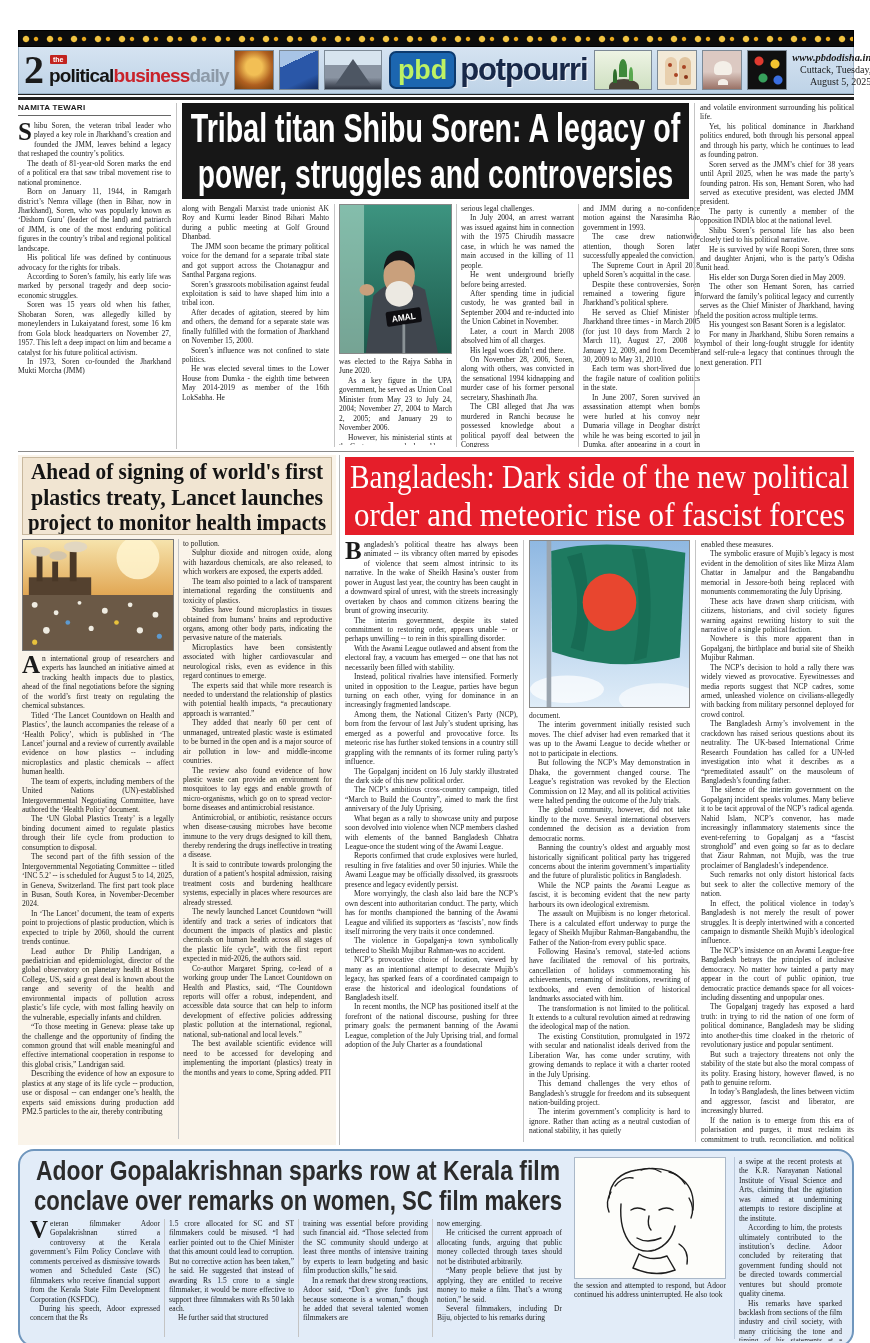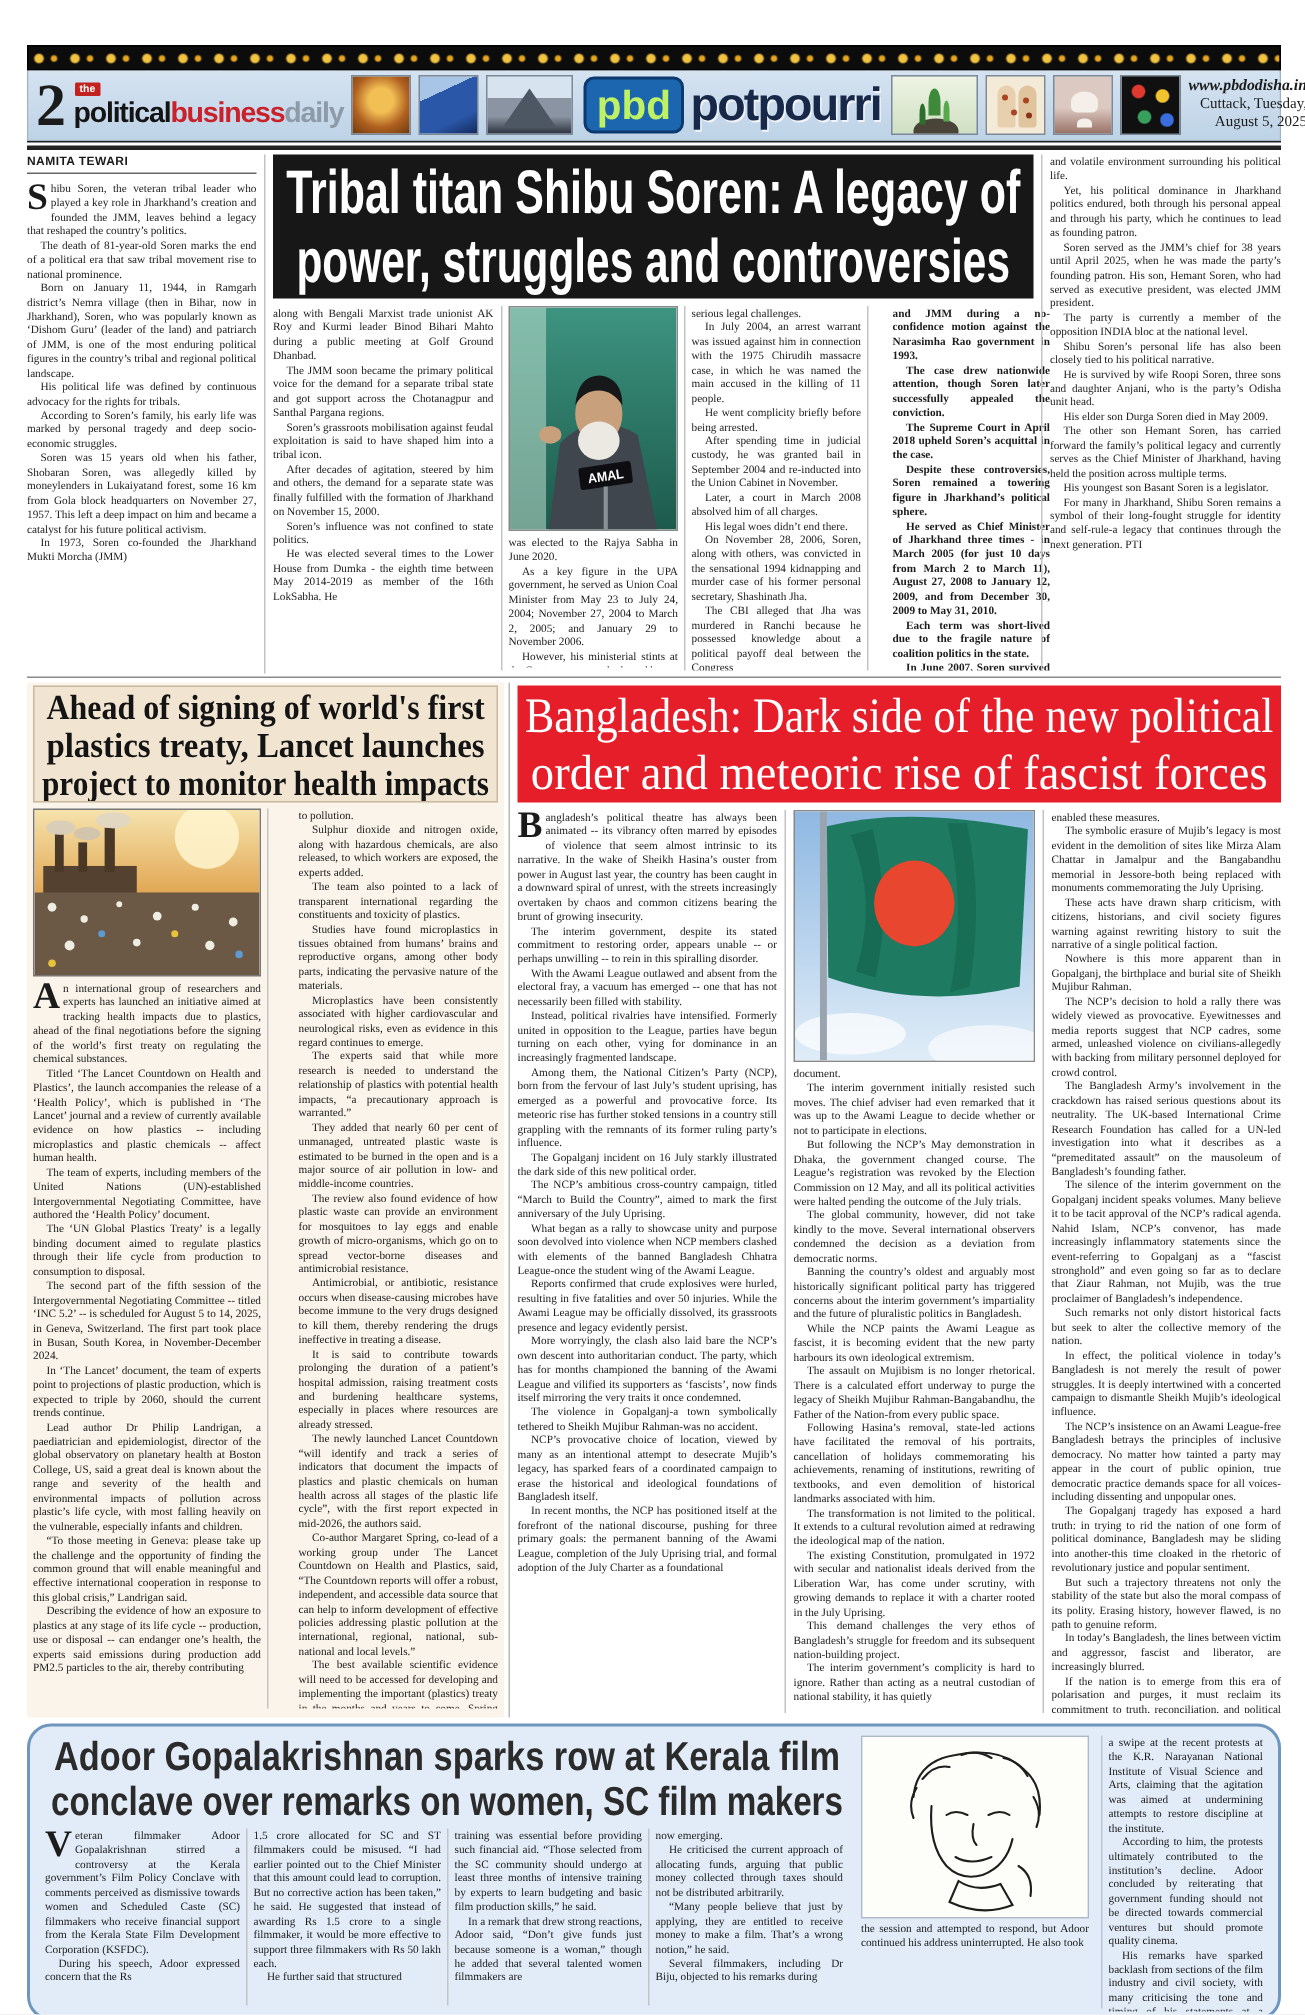--- a/index.html
+++ b/index.html
@@ -75,33 +75,33 @@
     letter-spacing:.3px; border-bottom:1px solid #666; padding-bottom:3px; margin-bottom:5px; }
   .soren-mid { width:518px; flex:none; padding:0 5px; }
   .soren-headbox { background:#171717; height:96px; margin-bottom:5px; }
   .soren-headbox svg { display:block; width:100%; height:100%; }
   .hl-sans text { font-family:"Liberation Sans",sans-serif; font-weight:bold; }
   .hl-serif text { font-family:"Liberation Serif",serif; }
   .soren-cols { display:flex; height:243px; }
   .soren-c2 { width:152px; flex:none; padding-right:5px; }
   .soren-c3 { width:122px; flex:none; padding:0 4px; }
   .soren-c4 { width:122px; flex:none; padding:0 4px; }
-  .soren-c5 { width:122px; flex:none; padding-left:16px;font-weight:bold; }
+  .soren-c5 { width:122px; flex:none; padding-left:4px; }
   .soren-photo { width:100%; height:150px; border:1px solid #888; display:block; margin-bottom:3px; }
   .soren-c3 .txt { height:88px; overflow:hidden; }
   .soren-c6 { width:160px; flex:none; padding-left:5px; }
 
   
   .middle { display:flex; height:690px; margin-top:3px; }
   .plastics { width:318px; flex:none; background:#faf4ea; padding:2px 4px; }
   .plastics-headbox { background:#f1e5d2; border:1px solid #c8b89e; height:78px; margin-bottom:4px; }
   .plastics-headbox svg { display:block; width:100%; height:100%; }
   .plastics-cols { display:flex; height:600px; }
   .plastics-left { width:156px; flex:none; padding-right:4px; }
-  .plastics-right { width:154px; flex:none; padding-left:20px; }
+  .plastics-right { width:154px; flex:none; padding-left:4px; }
   .plastics-photo { width:100%; height:112px; border:1px solid #777; display:block; margin-bottom:3px; }
   .mid-divider { border-left:1px solid #b8b8b8; margin:0 3px; }
   .bangladesh { flex:1; padding:2px 0 2px 2px; }
   .bn-headbox { background:#e51e2a; height:78px; margin-bottom:5px; }
   .bn-headbox svg { display:block; width:100%; height:100%; }
   .bn-cols { display:flex; height:602px; }
   .bn-c1 { width:178px; flex:none; padding-right:5px; }
   .bn-c2 { width:172px; flex:none; padding:0 5px; }
   .bn-c3 { flex:1; padding-left:5px; }
   .flag-photo { width:100%; height:168px; border:1px solid #888; display:block; margin-bottom:3px; }
@@ -203,21 +203,21 @@
           </svg>
           <div class="col txt">
               <p>was elected to the Rajya Sabha in June 2020.</p>
               <p>As a key figure in the UPA government, he served as Union Coal Minister from May 23 to July 24, 2004; November 27, 2004 to March 2, 2005; and January 29 to November 2006.</p>
               <p>However, his ministerial stints at the Centre were overshadowed by</p>
             </div>
         </div>
         <div class="col soren-c4 vline">
             <p>serious legal challenges.</p>
             <p>In July 2004, an arrest warrant was issued against him in connection with the 1975 Chirudih massacre case, in which he was named the main accused in the killing of 11 people.</p>
-            <p>He went complicity briefly before being arrested.</p>
+            <p>He went underground briefly before being arrested.</p>
             <p>After spending time in judicial custody, he was granted bail in September 2004 and re-inducted into the Union Cabinet in November.</p>
             <p>Later, a court in March 2008 absolved him of all charges.</p>
             <p>His legal woes didn’t end there.</p>
             <p>On November 28, 2006, Soren, along with others, was convicted in the sensational 1994 kidnapping and murder case of his former personal secretary, Shashinath Jha.</p>
             <p>The CBI alleged that Jha was murdered in Ranchi because he possessed knowledge about a political payoff deal between the Congress</p>
           </div>
         <div class="col soren-c5 vline">
             <p>and JMM during a no-confidence motion against the Narasimha Rao government in 1993.</p>
             <p>The case drew nationwide attention, though Soren later successfully appealed the conviction.</p>
             <p>The Supreme Court in April 2018 upheld Soren’s acquittal in the case.</p>

